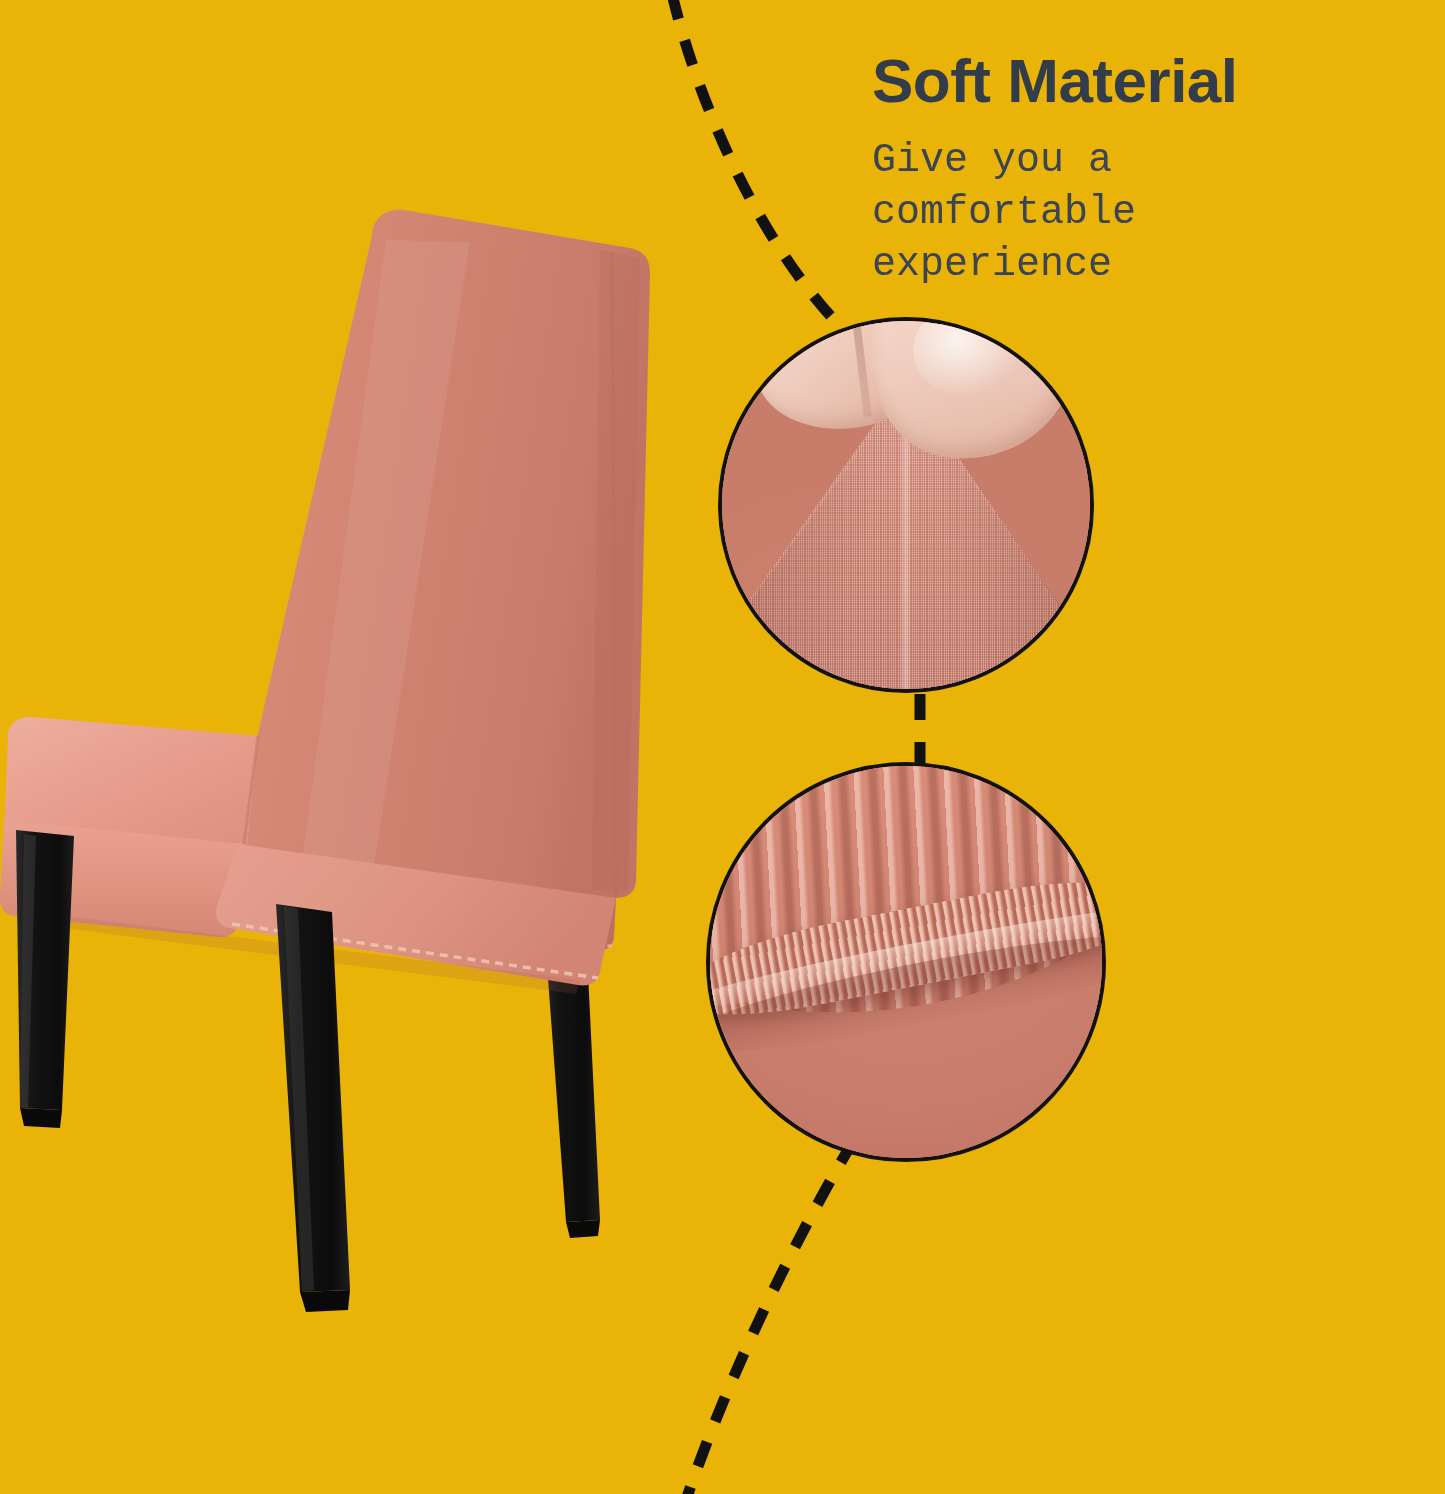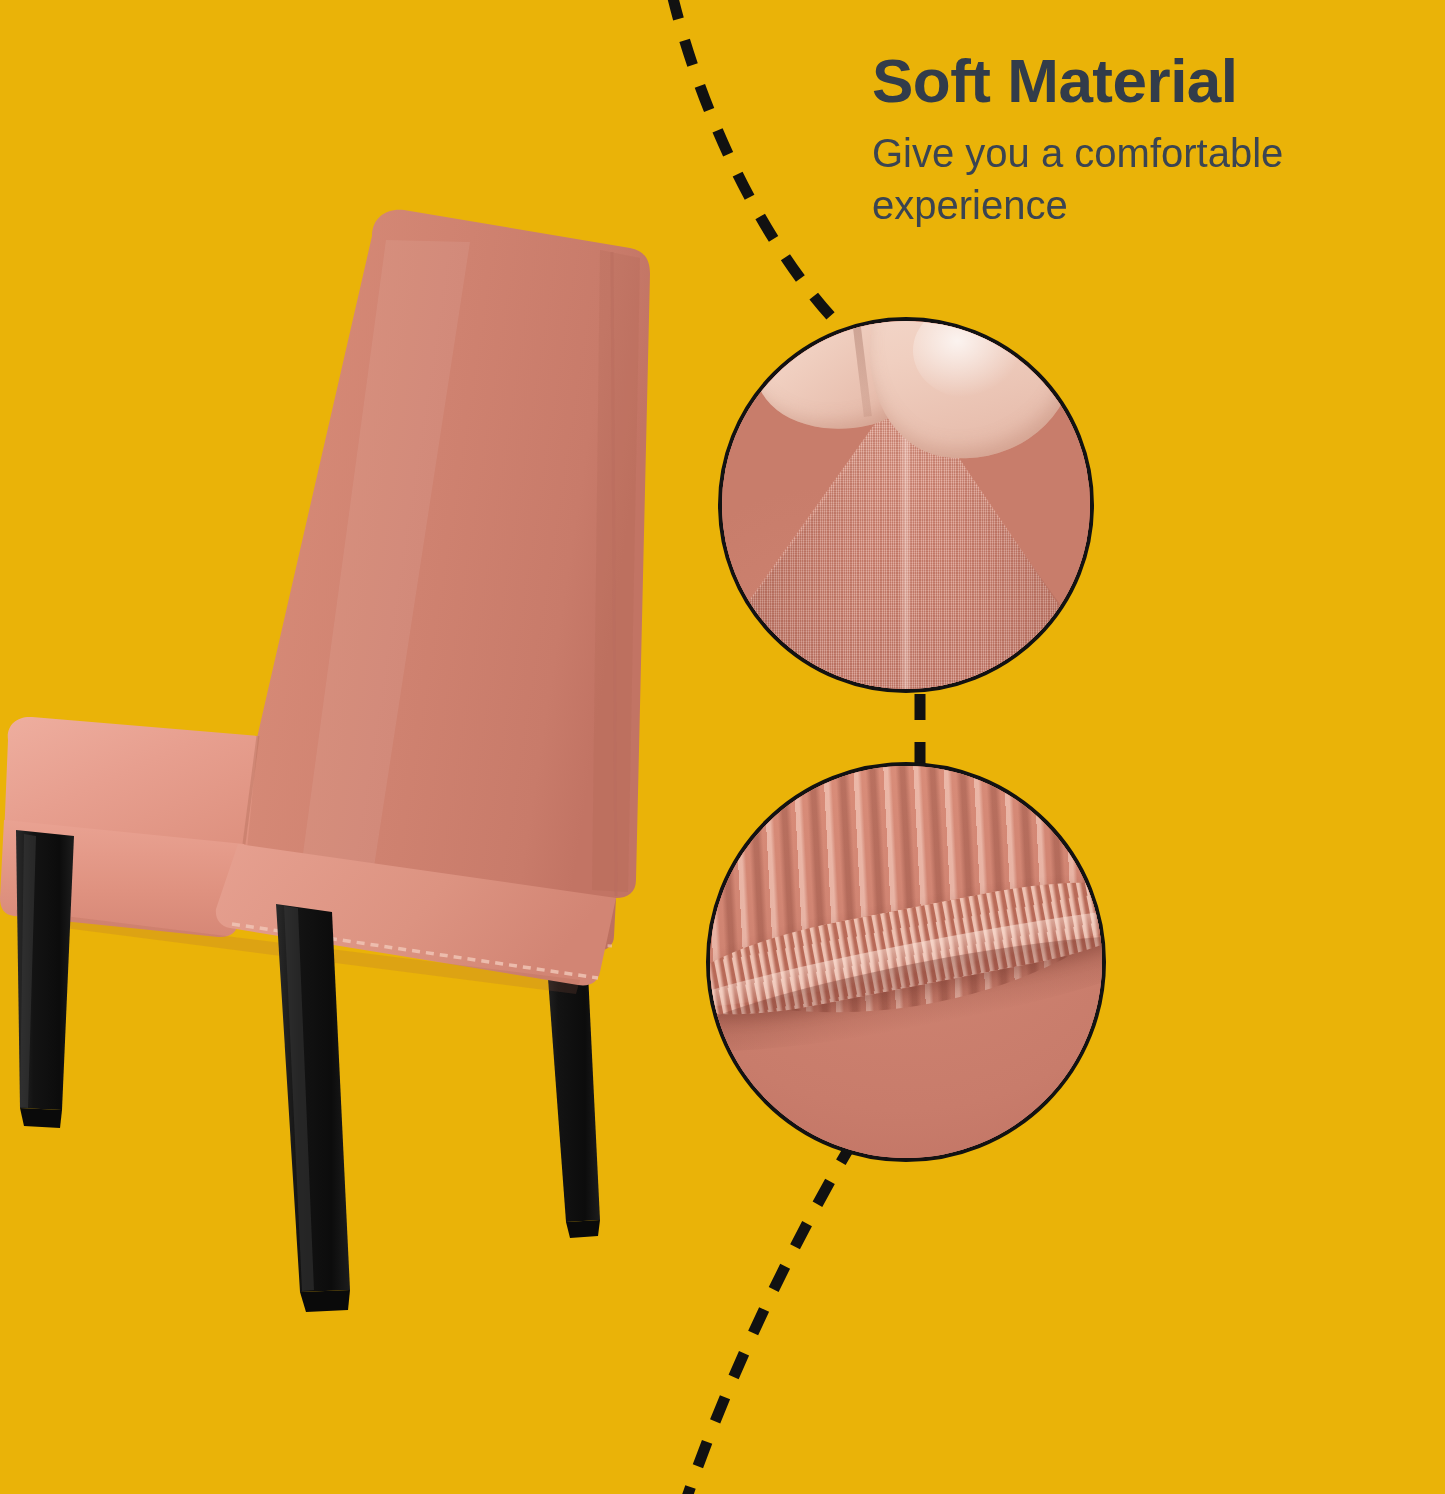--- a/index.html
+++ b/index.html
@@ -26,21 +26,21 @@
     line-height: 1.05;
     white-space: nowrap;
   }
   .feature-body {
     font-size: 40px;
     font-weight: normal;
     color: #3a4452;
     line-height: 1.3;
   }
   #block-soft { left: 872px; top: 48px; width: 540px; }
-  #block-soft .feature-body { margin-top: 14px; width: 510px; }
+  #block-soft .feature-body { margin-top: 22px; width: 510px; font-family: Liberation Mono, monospace; }
   #block-elastic { left: 872px; top: 1180px; width: 560px; }
   #block-elastic .feature-body { margin-top: 26px; width: 540px; }
 
   
   #chair { position: absolute; left: 0; top: 180px; width: 700px; height: 1150px; }
 
   
   .lens {
     position: absolute;
     border-radius: 50%;

